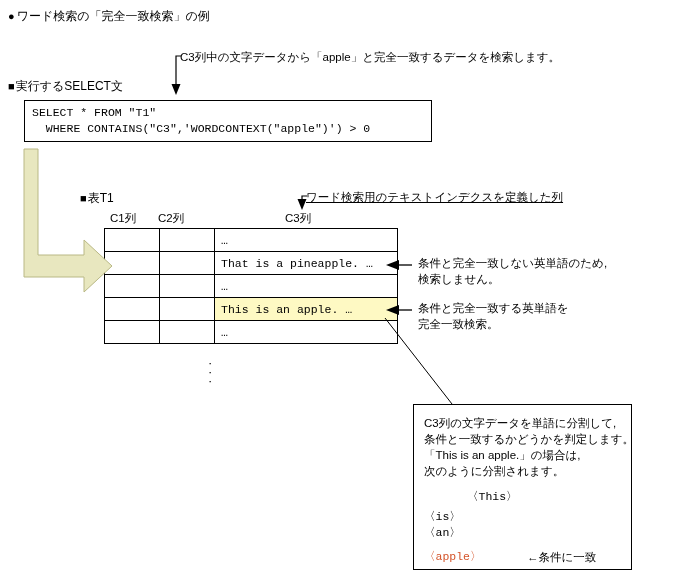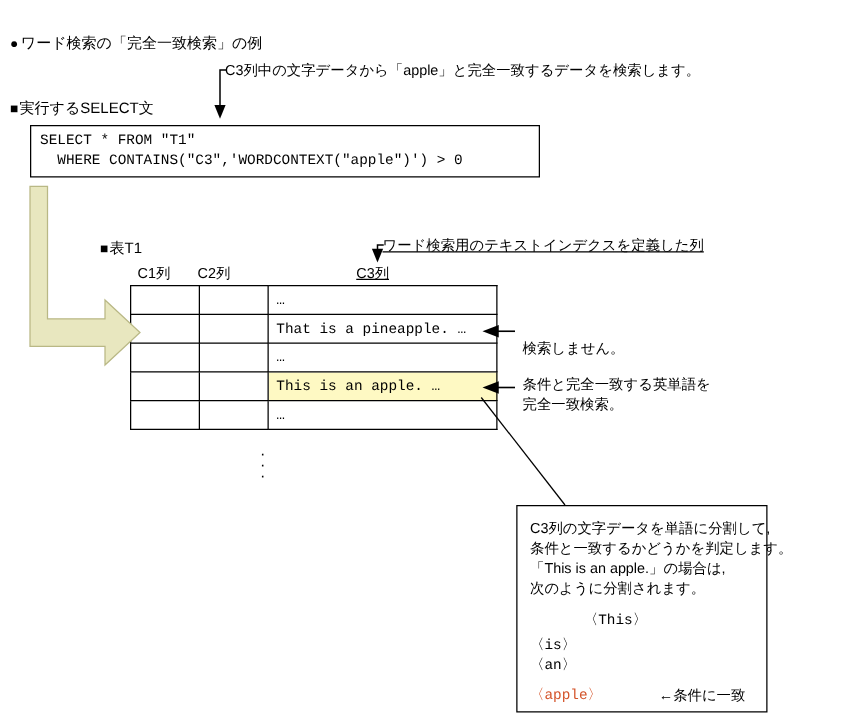--- a/index.html
+++ b/index.html
@@ -93,21 +93,21 @@
     top: 358px;
     font-size: 13px;
     line-height: 9px;
     text-align: center;
   }
 
   
   #note-box {
     left: 413px;
     top: 404px;
-    width: 201px;
+    width: 219px;
     height: 166px;
     border: 1px solid #000;
     box-sizing: border-box;
     background: #fff;
   }
   #note-box .ntxt {
     position: absolute;
     left: 10px;
     font-size: 11.5px;
     line-height: 16px;
@@ -136,38 +136,38 @@
     left: 0; top: 0;
     width: 680px; height: 577px;
     pointer-events: none;
   }
 </style>
 </head>
 <body>
 
 <div id="page">
 
-  <div class="abs title bullet-circle" style="left:8px; top:26px;">ワード検索の「完全一致検索」の例</div>
+  <div class="abs title bullet-circle" style="left:8px; top:8px;">ワード検索の「完全一致検索」の例</div>
 
   <div class="abs txt" style="left:180px; top:50px;">C3列中の文字データから「apple」と完全一致するデータを検索します。</div>
 
   <div class="abs title bullet-square" style="left:8px; top:78px;">実行するSELECT文</div>
 
   <div class="abs" id="sql-box">
     <div class="mono" style="top:4px;">SELECT * FROM "T1"</div>
     <div class="mono" style="top:20px;">  WHERE CONTAINS("C3",'WORDCONTEXT("apple")') &gt; 0</div>
   </div>
 
   <div class="abs title bullet-square" style="left:80px; top:190px;">表T1</div>
 
   <div class="abs txt" style="left:306px; top:190px;text-decoration:underline;">ワード検索用のテキストインデクスを定義した列</div>
 
   <div class="abs colhead" style="left:110px; top:211px;">C1列</div>
   <div class="abs colhead" style="left:158px; top:211px;">C2列</div>
-  <div class="abs colhead" style="left:285px; top:211px;text-decoration:underline;">C3列</div>
+  <div class="abs colhead" style="left:285px; top:211px;">C3列</div>
 
   <table class="abs" id="table-t1">
     <tbody>
         <tr>
       <td class="c1"></td>
       <td class="c2"></td>
       <td class="c3">…</td>
     </tr>
     <tr>
       <td class="c1"></td>
@@ -191,20 +191,21 @@
     </tr>
   </tbody>
     </table>
 
   <div class="abs" id="vdots">
     <div>·</div>
       <div>·</div>
       <div>·</div>
   </div>
 
+  <div class="abs txt" style="left:418px; top:256px;">条件と完全一致しない英単語のため,</div>
   <div class="abs txt" style="left:418px; top:272px;">検索しません。</div>
 
   <div class="abs txt" style="left:418px; top:301px;">条件と完全一致する英単語を</div>
   <div class="abs txt" style="left:418px; top:317px;">完全一致検索。</div>
 
   <div class="abs" id="note-box">
     <div class="ntxt" style="top:10px;">C3列の文字データを単語に分割して,</div>
     <div class="ntxt" style="top:42px;">「This is an apple.」の場合は,</div>
     <div class="ntxt" style="top:26px;">条件と一致するかどうかを判定します。</div>
     <div class="ntxt" style="top:58px;">次のように分割されます。</div>

